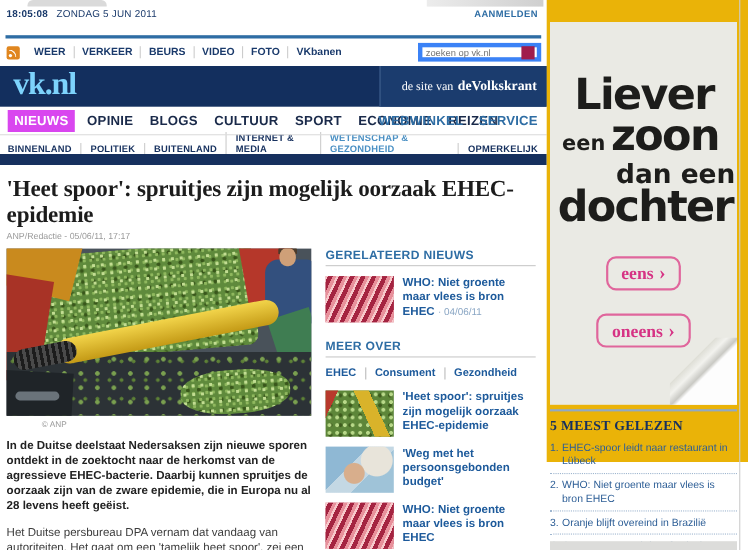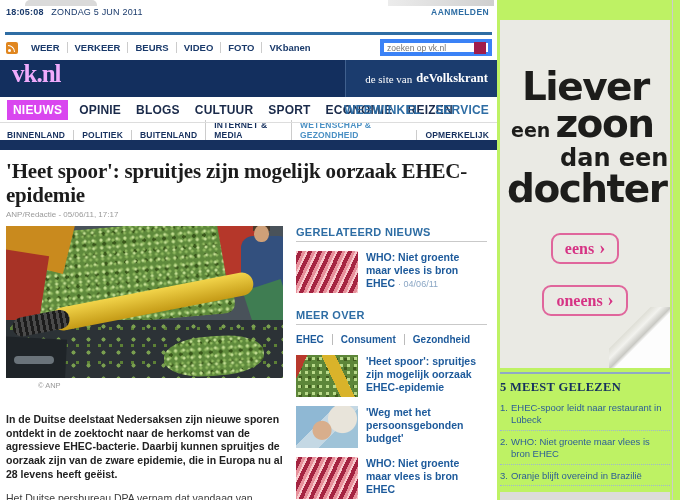--- a/index.html
+++ b/index.html
@@ -27,22 +27,22 @@
                 border:1.5px solid #fff; border-bottom:none; border-left:none; border-radius:0 100% 0 0; }
   .qlink { font-size:9.5px; font-weight:bold; color:#1a3a6b; padding:0 7px; border-left:1px solid #ccc; text-decoration:none; }
   .qlink.first { border-left:none; }
   .searchbox { position:absolute; right:5px; top:4px; width:112px; height:17px; border:4px solid #3b82f6;
                background:#fff; display:flex; align-items:center; box-sizing:border-box; }
   .searchbox input { border:none; outline:none; flex:1; min-width:0; font-size:8.5px; color:#777;
                      padding:0 3px; font-family:"Liberation Sans",sans-serif; background:transparent; }
   .searchbtn { width:12px; height:12px; background:#a01d4c; border:none; margin-right:2px; flex:none; cursor:pointer; }
 
   .logobar { height:37px; background:#132f5e; position:relative; }
-  .logo { position:absolute; left:12px; top:0px; color:#f0abfc; font-family:"Liberation Serif",serif;
-          font-weight:bold; font-size:25px; letter-spacing:-1px; }
+  .logo { position:absolute; left:12px; top:0px; color:#7dd3fc; font-family:"Liberation Serif",serif;
+          font-weight:bold; font-size:29px; letter-spacing:-1px; }
   .tagline-panel { position:absolute; right:0; top:0; bottom:0; width:142px; background:#1b3c6e;
                    border-left:1px solid #40608e; display:flex; align-items:center; justify-content:flex-end;
                    padding-right:9px; color:#fff; font-family:"Liberation Serif",serif; font-size:11px; }
   .tagline-brand { font-weight:bold; font-size:12.5px; margin-left:4px; }
 
   .mainnav { height:25px; display:flex; align-items:center; padding-left:7px; position:relative; border-bottom:1px solid #ddd; }
   .mnav-item { font-size:12px; font-weight:bold; color:#1a2a4a; margin-right:15px; letter-spacing:.2px; text-decoration:none; }
   .mnav-item.active { background:#d946ef; color:#fff; padding:3px 6px; margin-right:11px; }
   .mnav-right { position:absolute; right:8px; top:0; bottom:0; display:flex; align-items:center; gap:14px; }
   .mnav-right .mnav-item { color:#2e6da4; margin:0; }
@@ -84,21 +84,21 @@
   .ph-worker-hair { position:absolute; left:247px; top:-3px; width:17px; height:8px; background:#4a3a2a; border-radius:50% 50% 0 0; }
   .ph-conv-right { position:absolute; left:243px; top:58px; width:40px; height:48px; background:#3f7d52; transform:rotate(-18deg); }
   .ph-belt { position:absolute; left:0; top:94px; width:277px; height:58px; background-color:#2c3236;
     background-image:radial-gradient(circle,#7aa04f 1.8px,transparent 2.3px),
                      radial-gradient(circle,#5d8136 1.5px,transparent 2px);
     background-size:15px 13px,11px 17px; }
   .ph-pile { position:absolute; left:158px; top:110px; width:100px; height:40px; border-radius:45%; transform:rotate(-4deg); }
   .ph-machine-bl { position:absolute; left:-4px; top:112px; width:64px; height:42px; background:#1f2428; transform:rotate(3deg); }
   .ph-gray-roll { position:absolute; left:8px; top:130px; width:40px; height:8px; background:#6a737a; border-radius:4px; }
 
-  .credit { font-size:7.5px; color:#999; margin:3px 0 23px;padding-left:32px; }
+  .credit { font-size:7.5px; color:#999; margin:3px 0 9px;padding-left:32px; }
   .para { font-size:10.5px; line-height:1.3; color:#3c3c3c; margin:0 0 11px; width:282px; }
   .para.lead { font-weight:bold; color:#222; }
 
   
   .section-head { font-size:11px; font-weight:bold; color:#2e6da4; border-bottom:1px solid #c9c9c9;
                   padding-bottom:3px; margin:0 0 9px; letter-spacing:.3px; }
   .mo-head { margin-top:16px; }
   .rel-item { display:flex; margin-bottom:9px; cursor:pointer; }
   .thumb { width:62px; height:42px; flex:none; margin-right:8px; }
   .rel-text { font-size:10.5px; font-weight:bold; color:#1d5a9b; line-height:1.25; }
@@ -113,21 +113,21 @@
     background-image:linear-gradient(115deg,#b8392c 0 14%,transparent 14%),
                      linear-gradient(65deg,transparent 55%,#d9b32a 55% 72%,transparent 72%),
                      radial-gradient(circle,#b9d98a 1.5px,transparent 2px),
                      radial-gradient(circle,#3f5c1e 1.5px,transparent 2px);
     background-size:100% 100%,100% 100%,7px 7px,9px 9px; }
   .thumb-care { background:radial-gradient(circle at 42% 58%,#d8ae8c 9px,transparent 10px),
                            radial-gradient(circle at 75% 30%,#e8e4da 14px,transparent 15px),
                            linear-gradient(135deg,#8fb8d4 0 38%,#c4d8e4 38% 62%,#9fc3d8 62%); }
 
   
-  .sidebar { position:absolute; left:497px; top:0; width:183px; height:500px; background:#bef264; }
+  .sidebar { position:absolute; left:497px; top:0; width:183px; height:420px; background:#eab308; }
   .edge-line { position:absolute; left:175px; top:0; width:1px; height:500px; background:#ccc; }
   .ad { position:absolute; left:3px; top:20px; width:170px; height:348px; background:#eaeae4; overflow:hidden; cursor:pointer; }
   .ad-text { margin-top:48px; font-family:"DejaVu Sans",sans-serif; color:#1d1d1b; line-height:.95; }
   .ad-l1 { font-size:39px; font-weight:bold; margin-left:22px; letter-spacing:-1.5px; }
   .ad-l2 { margin-left:11px; }
   .ad-l2 .small { font-size:19px; font-weight:600; }
   .ad-l2 .big { font-size:39px; font-weight:bold; letter-spacing:-1.5px; }
   .ad-l3 { font-size:24px; font-weight:600; margin-left:60px; margin-top:5px; }
   .ad-l4 { font-size:39px; font-weight:bold; margin-left:7px; letter-spacing:-1.5px; }
   .ad-btn { display:block; margin:0 auto; width:max-content; min-width:58px; text-align:center;

